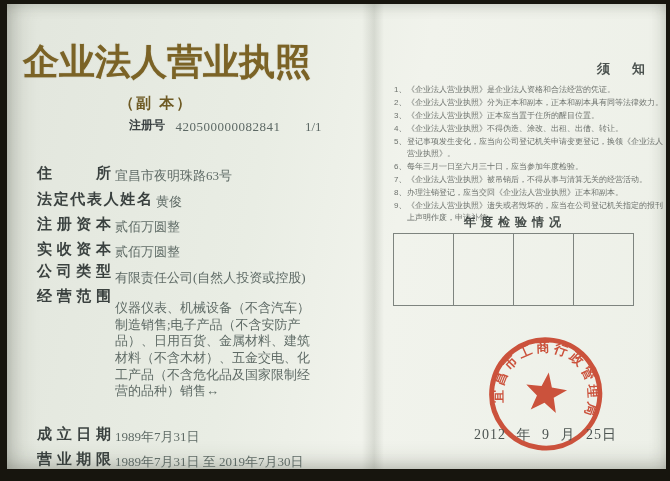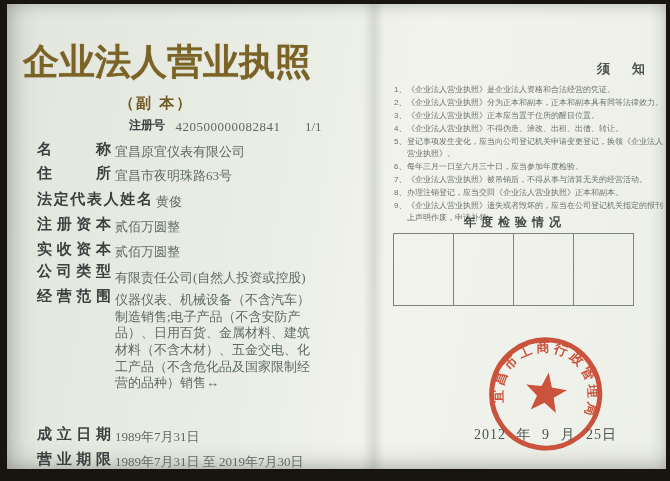--- a/index.html
+++ b/index.html
@@ -27,21 +27,21 @@
   .reg-no{font-family:"Liberation Serif",serif;font-size:13px;color:#5d6965;margin-left:6px;
           position:relative;top:2px;letter-spacing:.5px;}
   .page-no{font-family:"Liberation Serif",serif;font-size:13px;color:#5d6965;margin-left:20px;
            position:relative;top:2px;}
   .frow{position:absolute;left:14px;display:flex;align-items:flex-start;}
   .flabel{display:inline-block;width:74px;font-size:15px;font-weight:700;color:#3a413f;
           text-align:justify;text-align-last:justify;flex:none;line-height:1.1;}
   .flabel.wide{width:115px;}
   .fvalue{font-family:"Liberation Serif",serif;font-size:13px;color:#5f6b66;margin-left:4px;
           margin-top:3px;line-height:1.3;}
-  .fvalue.block{width:198px;margin-top:4px;line-height:1.28;}
+  .fvalue.block{width:198px;margin-top:12px;line-height:1.28;}
   .fvalue.drop{margin-top:7px;}
 
   
   .page-right{position:absolute;left:375px;top:30px;width:285px;height:430px;}
   .notice-title{position:absolute;left:0;top:26px;width:100%;text-align:right;
                 font-size:13px;font-weight:700;color:#4a514e;letter-spacing:22px;
                 text-indent:22px;}
   .notice-list{position:absolute;left:12px;top:50px;width:270px;}
   .nitem{display:flex;font-size:8px;line-height:1.5;color:#6d726d;margin-bottom:1px;}
   .nnum{flex:none;width:13px;}
@@ -66,24 +66,20 @@
 
     <div class="page-left">
       <div class="title">企业法人营业执照</div>
       <div class="subtitle">（副  本）</div>
       <div class="regline">
         <span class="reg-label">注册号</span>
         <span class="reg-no">420500000082841</span>
         <span class="page-no">1/1</span>
       </div>
 
-      <div class="frow" style="top:107px">
-        <span class="flabel">名称</span>
-        <span class="fvalue">宜昌原宜仪表有限公司</span>
-      </div>
       <div class="frow" style="top:131px">
         <span class="flabel">住所</span>
         <span class="fvalue">宜昌市夜明珠路63号</span>
       </div>
       <div class="frow" style="top:157px">
         <span class="flabel wide">法定代表人姓名</span>
         <span class="fvalue">黄俊</span>
       </div>
       <div class="frow" style="top:182px">
         <span class="flabel">注册资本</span>

